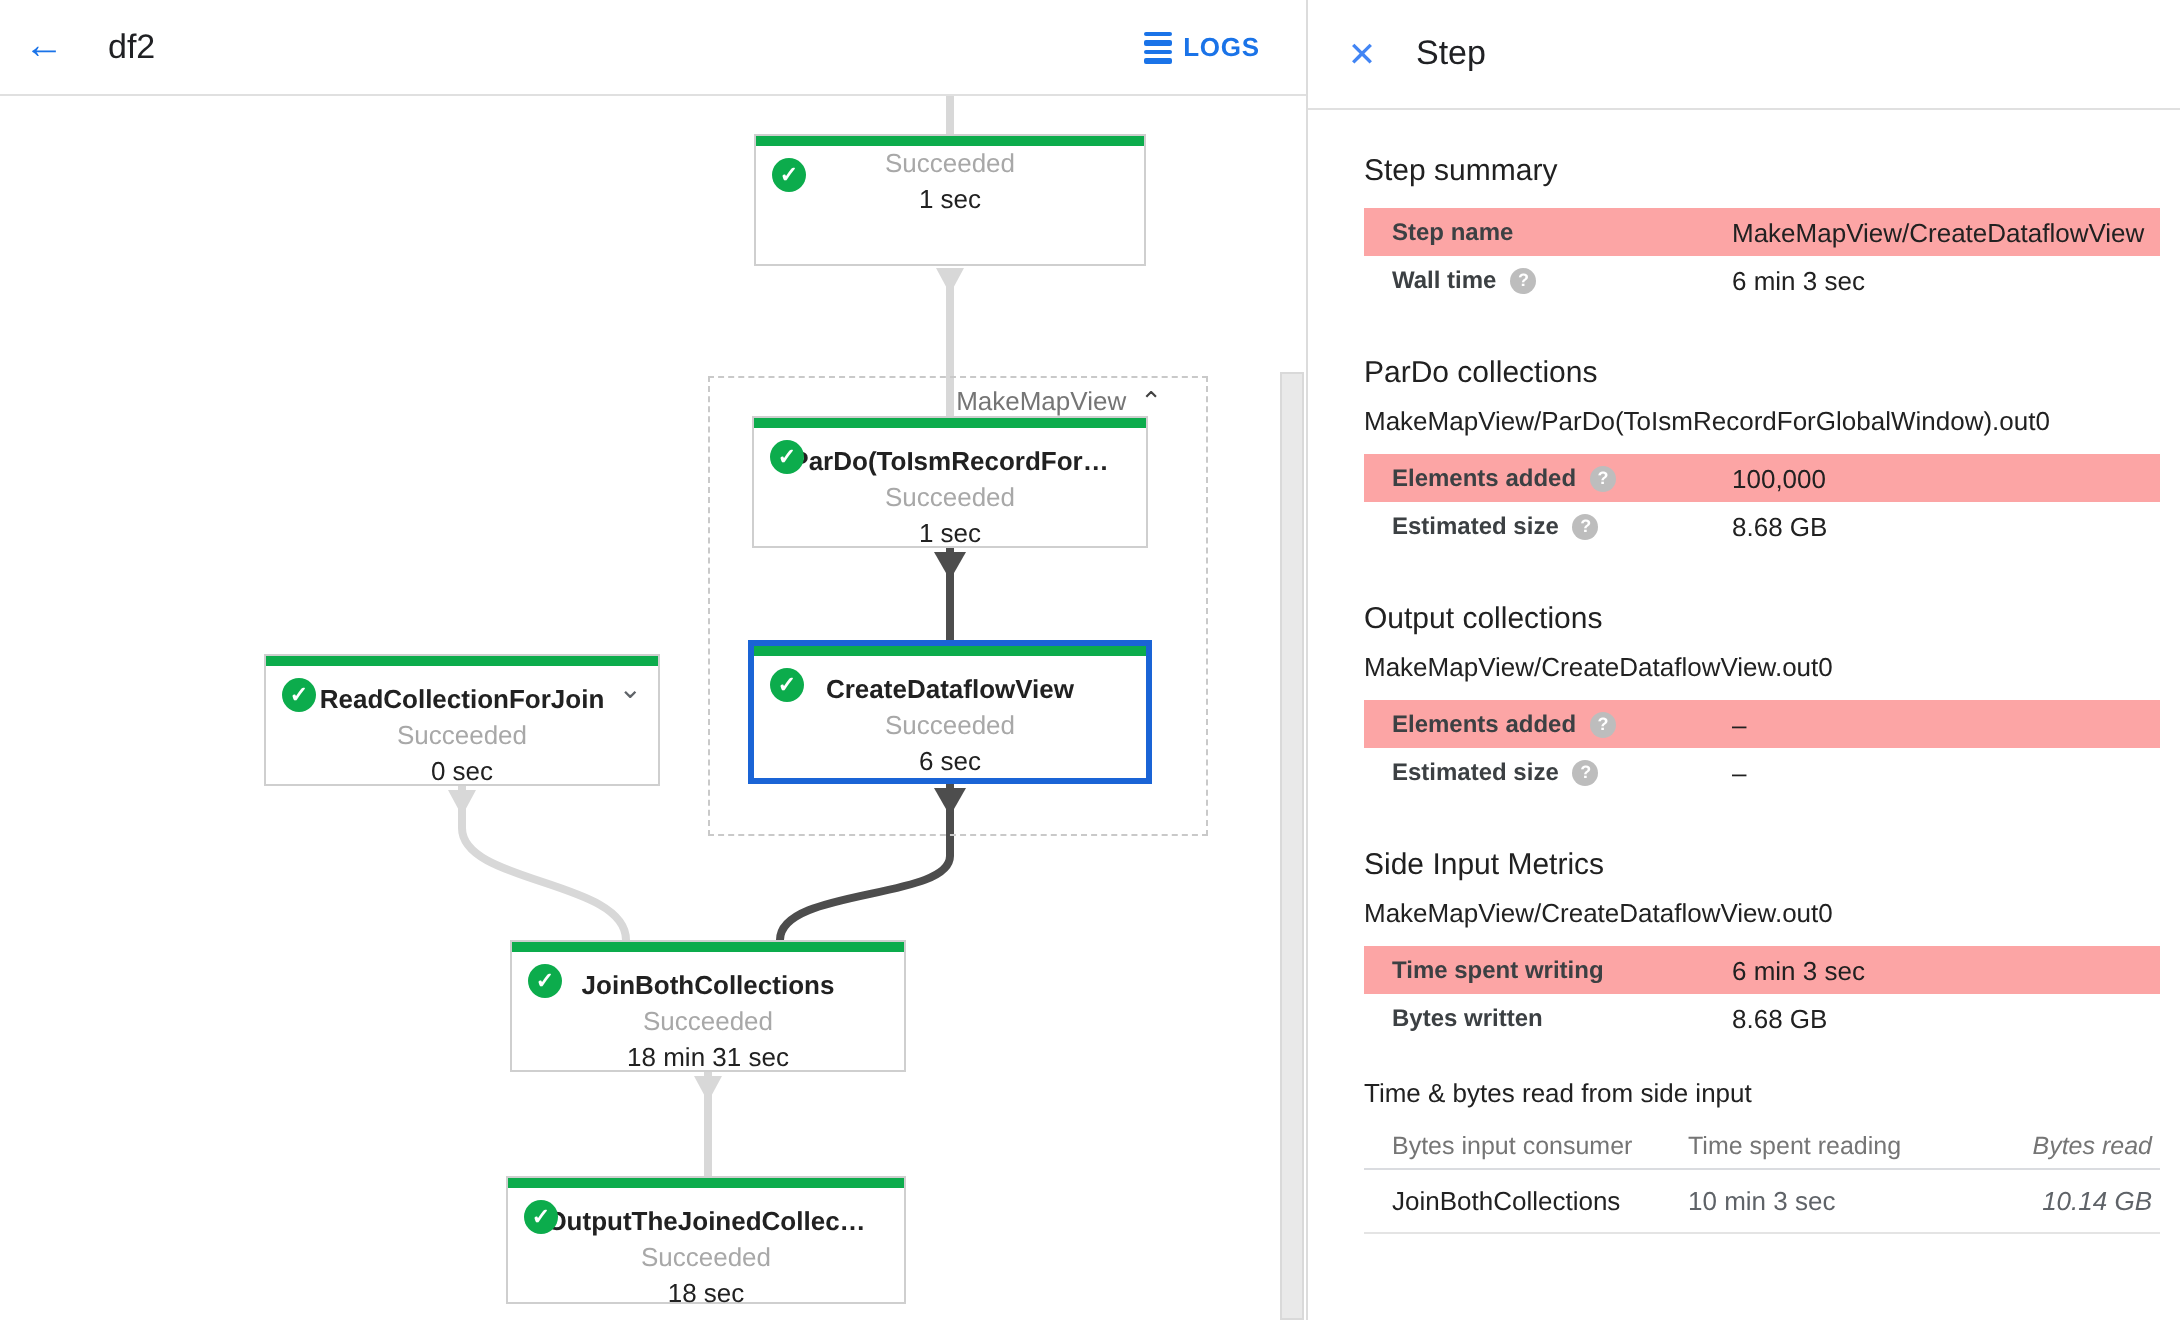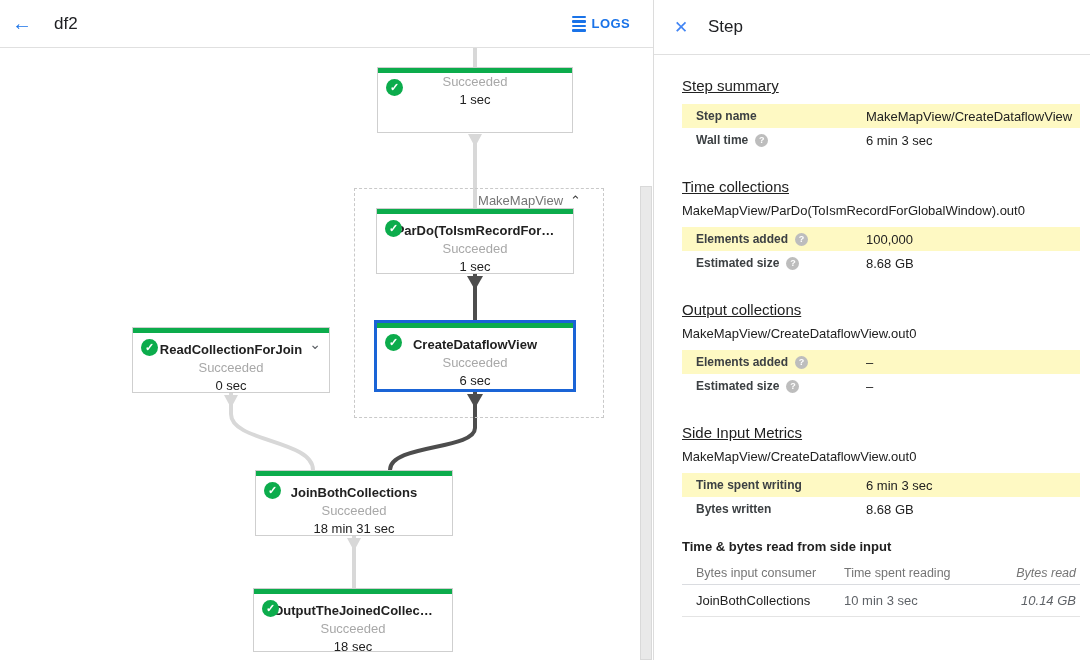--- a/index.html
+++ b/index.html
@@ -42,35 +42,35 @@
 
   .divider { position:absolute; left:653px; top:0; width:1px; height:660px; background:#dcdcdc; }
 
   
   .panel { position:absolute; left:654px; top:0; width:436px; height:660px; background:#fff; overflow:hidden; }
   .panel-header { height:55px; border-bottom:1px solid #e0e0e0; display:flex; align-items:center; }
   .close-btn { width:54px; text-align:center; font-size:17px; color:#4285f4; cursor:pointer; }
   .panel-title { font-size:17px; color:#202124; }
 
   .panel-content { padding:22px 10px 0 28px; }
-  .sec-heading { font-size:15px; font-weight:400; color:#212121; margin-bottom:10px;text-decoration:underline; }
+  .sec-heading { font-size:15px; font-weight:400; color:#212121; margin-bottom:10px; }
   .collection-name { font-size:13px; color:#212121; margin:-2px 0 9px 0; }
   .kv-rows { margin-bottom:0; }
   .kv-row { display:flex; align-items:center; height:24px; padding-left:14px; padding-right:6px; }
-  .kv-row.shaded { background:#fef9c3; }
+  .kv-row.shaded { background:#fca5a5; }
   .kv-label { flex:0 0 170px; display:flex; align-items:center; font-size:12px; font-weight:bold; color:#3c4043; }
   .kv-value { font-size:13px; color:#212121; }
   .help-icon { display:inline-flex; width:13px; height:13px; border-radius:50%; background:#bdbdbd;
                color:#fff; font-size:9px; font-weight:bold; align-items:center; justify-content:center;
                margin-left:7px; cursor:pointer; }
   .section { margin-top:26px; }
   .section.first { margin-top:0; }
 
   .sit { margin-top:18px; }
-  .sit-heading { font-size:13px; font-weight:bold; color:#212121; margin-bottom:7px; }
+  .sit-heading { font-size:13px; font-weight:normal; color:#212121; margin-bottom:7px; }
   .sit-table { width:100%; }
   .sit-hrow { display:flex; align-items:center; height:24px; border-bottom:1px solid #dadce0; }
   .sit-drow { display:flex; align-items:center; height:32px; border-bottom:1px solid #e4e4e4; }
   .c1 { flex:1 1 auto; padding-left:14px; }
   .c2 { flex:0 0 148px; }
   .c3 { flex:0 0 88px; text-align:right; padding-right:4px;font-style:italic; }
   .sit-hrow span { font-size:12.5px; color:#757575; }
   .sit-drow .c1 { font-size:13px; color:#212121; }
   .sit-drow .c2, .sit-drow .c3 { font-size:13px; color:#5f6368; }
 </style>
@@ -189,21 +189,21 @@
           <span class="kv-label">
               <span>Wall time</span>
             <span class="help-icon">?</span>
             </span>
           <span class="kv-value">6 min 3 sec</span>
         </div>
       </div>
     </div>
 
     <div class="section">
-      <div class="sec-heading">Time collections</div>
+      <div class="sec-heading">ParDo collections</div>
       <div class="collection-name">MakeMapView/ParDo(ToIsmRecordForGlobalWindow).out0</div>
       <div class="kv-rows">
         <div class="kv-row shaded">
           <span class="kv-label">
               <span>Elements added</span>
             <span class="help-icon">?</span>
             </span>
           <span class="kv-value">100,000</span>
         </div>
         <div class="kv-row">

